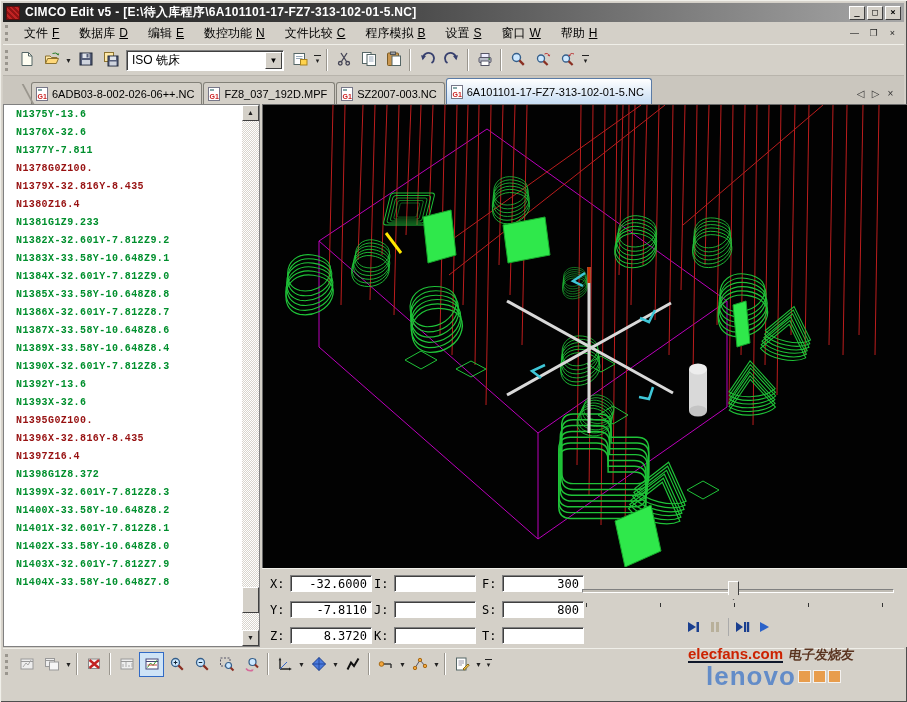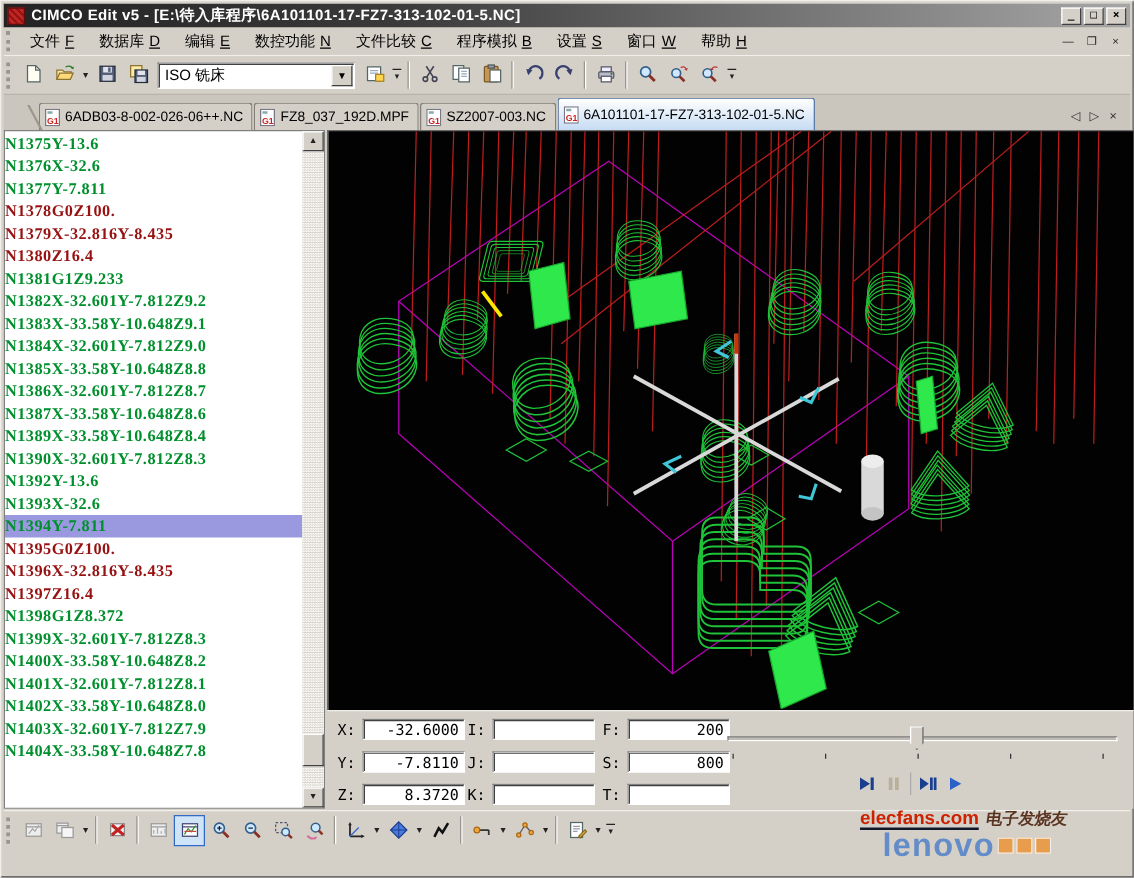--- a/index.html
+++ b/index.html
@@ -45,22 +45,22 @@
   .tab{height:22px;display:flex;align-items:center;background:#d4d0c8;border:1px solid #828078;
     border-bottom:none;border-radius:3px 3px 0 0;padding:0 7px 0 4px;margin-right:1px;font-size:11px;white-space:nowrap;}
   .tab.active{height:26px;background:linear-gradient(#ffffff,#c6dcf3);border-color:#5a7ba6;font-weight:normal;}
   .tab .tabicon{margin-right:4px;display:flex;}
   .tabctrl{margin-left:auto;display:flex;align-items:center;margin-right:6px;margin-bottom:5px;}
   .tabctrl span{width:15px;text-align:center;font-size:10px;color:#333;}
   
   .codewrap{position:absolute;left:3px;top:104px;width:257px;height:543px;background:#fff;
     border:1px solid #808080;}
   .code-lines{position:absolute;left:0;top:1px;right:17px;bottom:0;overflow:hidden;background:#fff;}
-  .cline{height:18px;line-height:18px;padding-left:0;white-space:pre;overflow:hidden;
-    font-family:Liberation Serif, serif;font-size:13px;font-weight:bold;letter-spacing:.4px;}
+  .cline{height:18px;line-height:18px;padding-left:12px;white-space:pre;overflow:hidden;
+    font-family:Liberation Mono, monospace;font-size:10px;font-weight:bold;letter-spacing:.4px;}
   .cline.cut{color:#008f2d;}
   .cline.rapid{color:#971111;}
   .cline.selected{background:#9a99e0;}
   .vsb{position:absolute;right:0;top:0;width:17px;bottom:0;background:#efede7;
     background-image:repeating-conic-gradient(#fff 0 25%,#d9d5cd 0 50%);background-size:2px 2px;}
   .vsb .btn{position:absolute;left:0;width:17px;height:16px;background:#d4d0c8;border:1px solid;
     border-color:#fff #404040 #404040 #fff;font-size:7px;text-align:center;line-height:14px;color:#222;}
   .vsb .up{top:0;} .vsb .down{bottom:0;}
   .vsb .thumb{position:absolute;left:0;width:17px;height:26px;top:482px;background:#d4d0c8;
     border:1px solid;border-color:#fff #404040 #404040 #fff;}
@@ -326,21 +326,20 @@
         <div class="cline cut">N1382X-32.601Y-7.812Z9.2</div>
         <div class="cline cut">N1383X-33.58Y-10.648Z9.1</div>
         <div class="cline cut">N1384X-32.601Y-7.812Z9.0</div>
         <div class="cline cut">N1385X-33.58Y-10.648Z8.8</div>
         <div class="cline cut">N1386X-32.601Y-7.812Z8.7</div>
         <div class="cline cut">N1387X-33.58Y-10.648Z8.6</div>
         <div class="cline cut">N1389X-33.58Y-10.648Z8.4</div>
         <div class="cline cut">N1390X-32.601Y-7.812Z8.3</div>
         <div class="cline cut">N1392Y-13.6</div>
         <div class="cline cut">N1393X-32.6</div>
-        <div class="cline cut selected">N1394Y-7.811</div>
         <div class="cline rapid">N1395G0Z100.</div>
         <div class="cline rapid">N1396X-32.816Y-8.435</div>
         <div class="cline rapid">N1397Z16.4</div>
         <div class="cline cut">N1398G1Z8.372</div>
         <div class="cline cut">N1399X-32.601Y-7.812Z8.3</div>
         <div class="cline cut">N1400X-33.58Y-10.648Z8.2</div>
         <div class="cline cut">N1401X-32.601Y-7.812Z8.1</div>
         <div class="cline cut">N1402X-33.58Y-10.648Z8.0</div>
         <div class="cline cut">N1403X-32.601Y-7.812Z7.9</div>
         <div class="cline cut">N1404X-33.58Y-10.648Z7.8</div>
@@ -467,21 +466,21 @@
     <div class="fld p00">
           <span class="lb">X:</span>
           <span class="bx">-32.6000</span>
         </div>
         <div class="fld p01">
           <span class="lb">I:</span>
           <span class="bx"></span>
         </div>
         <div class="fld p02">
           <span class="lb">F:</span>
-          <span class="bx">200</span>
+          <span class="bx">300</span>
         </div>
         <div class="fld p10">
           <span class="lb">Y:</span>
           <span class="bx">-7.8110</span>
         </div>
         <div class="fld p11">
           <span class="lb">J:</span>
           <span class="bx"></span>
         </div>
         <div class="fld p12">

